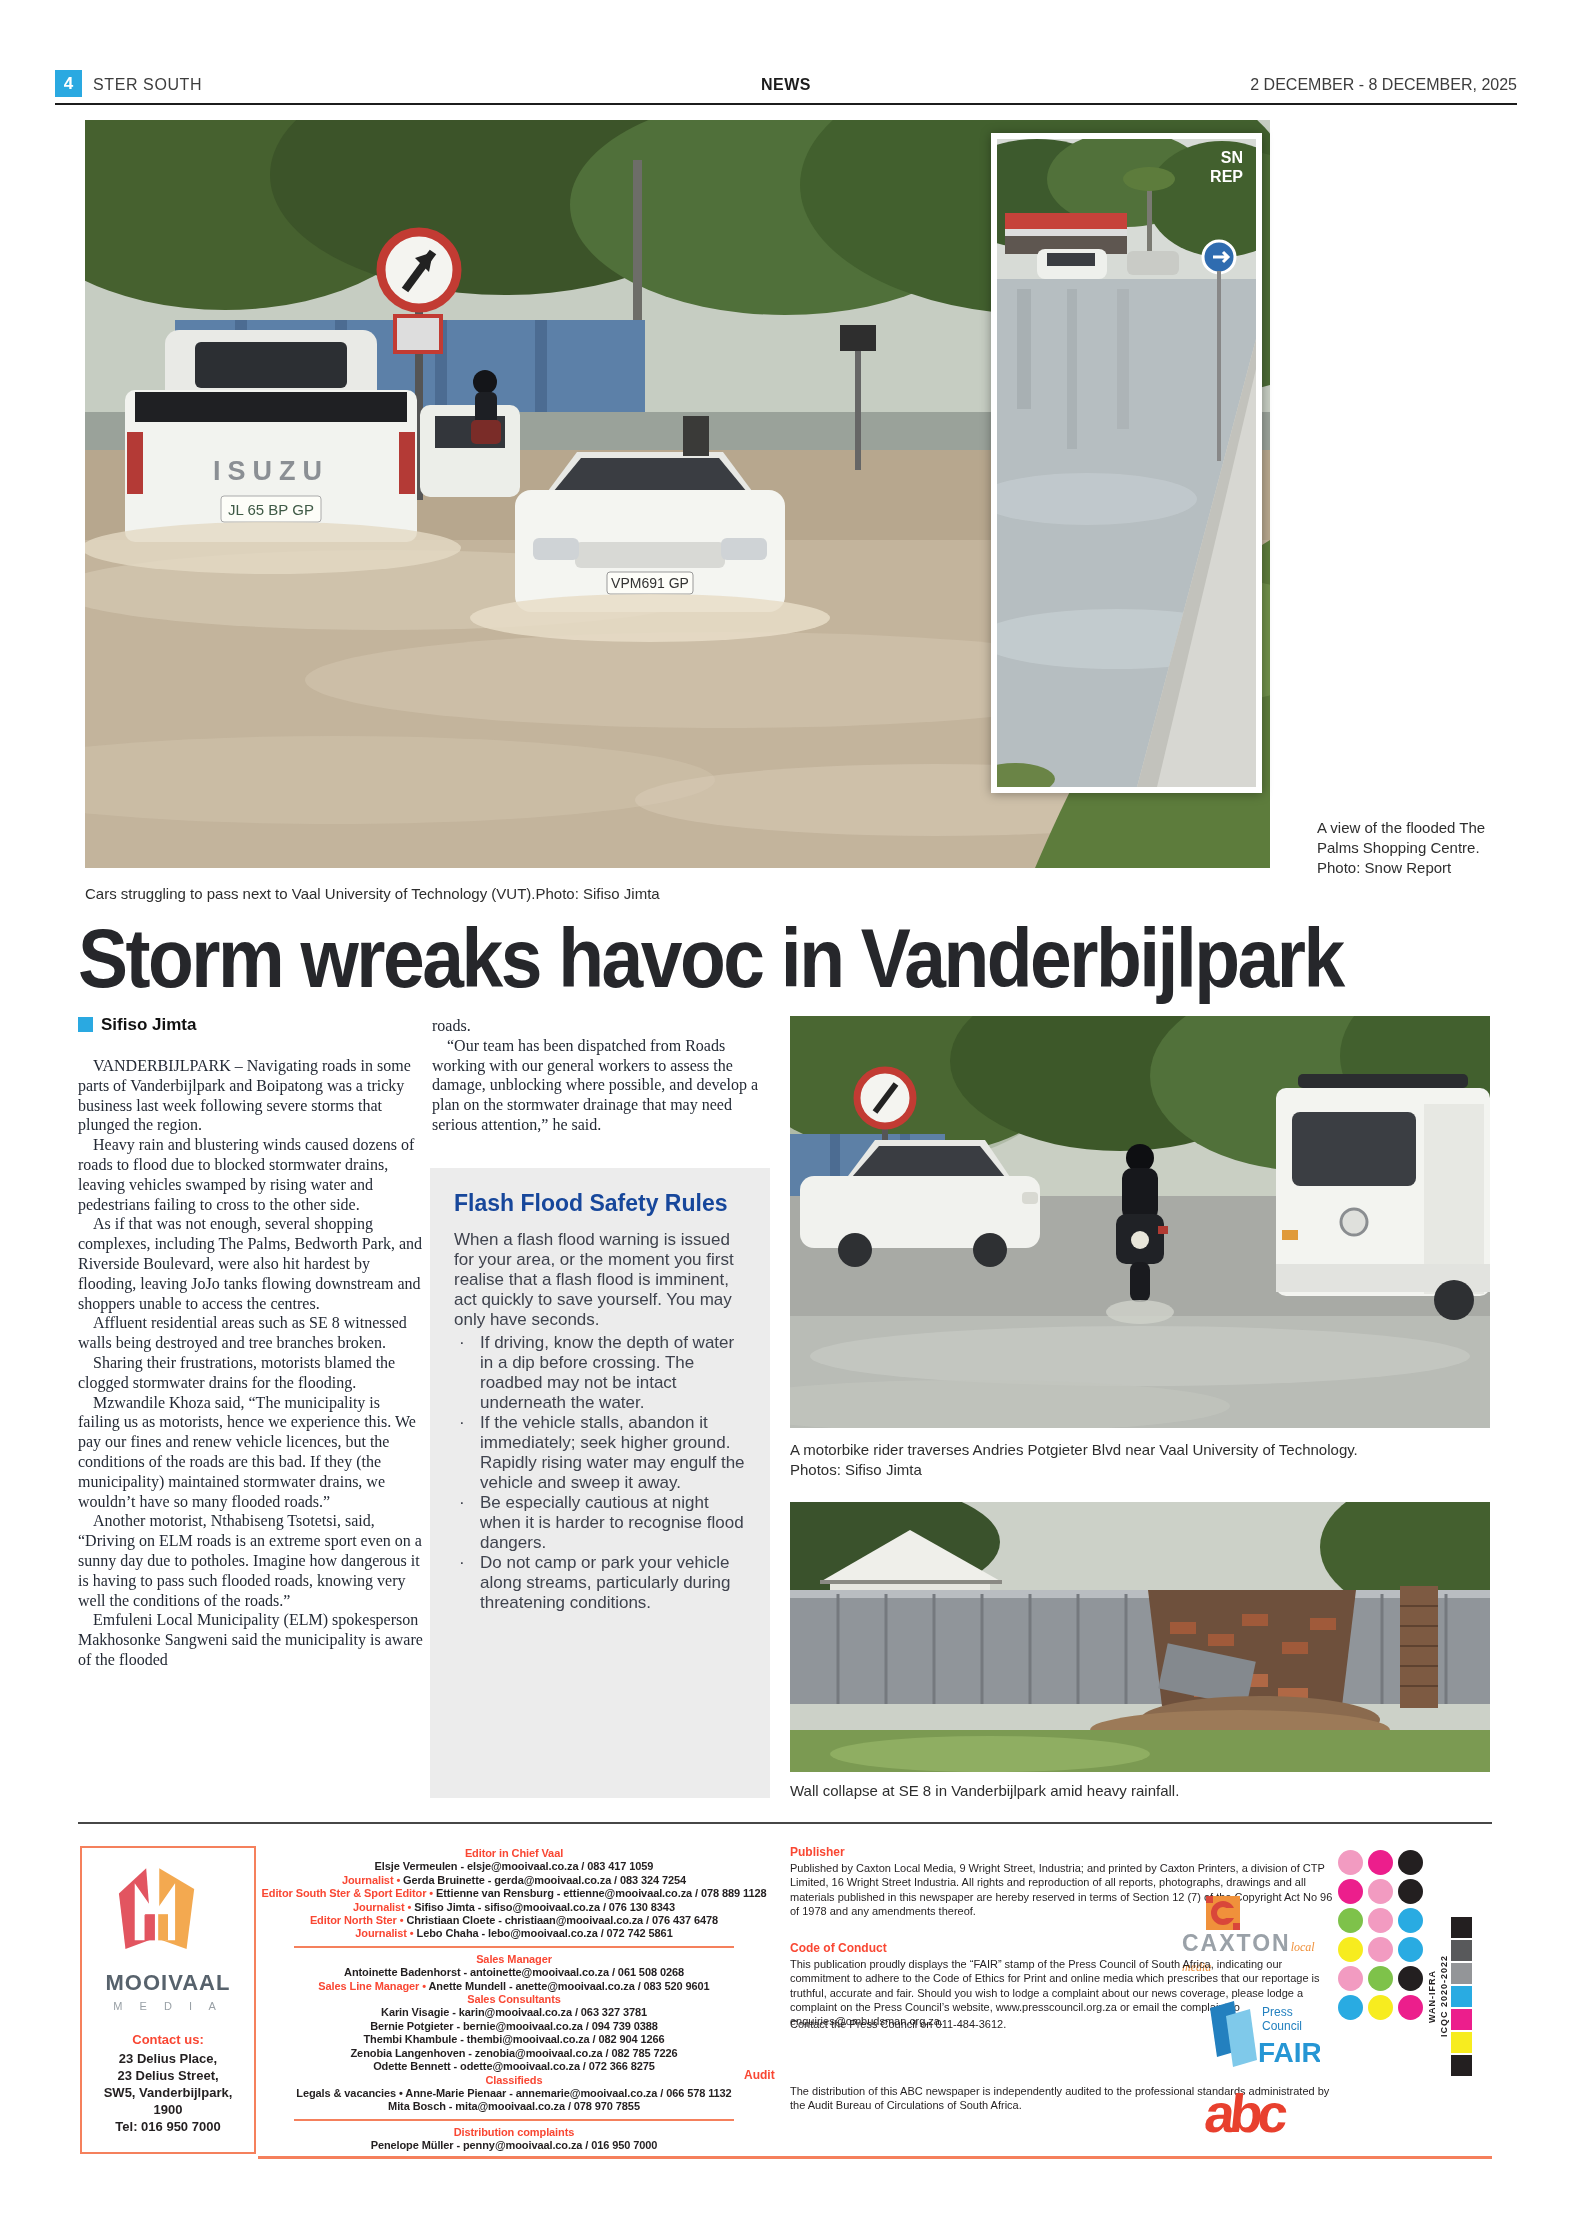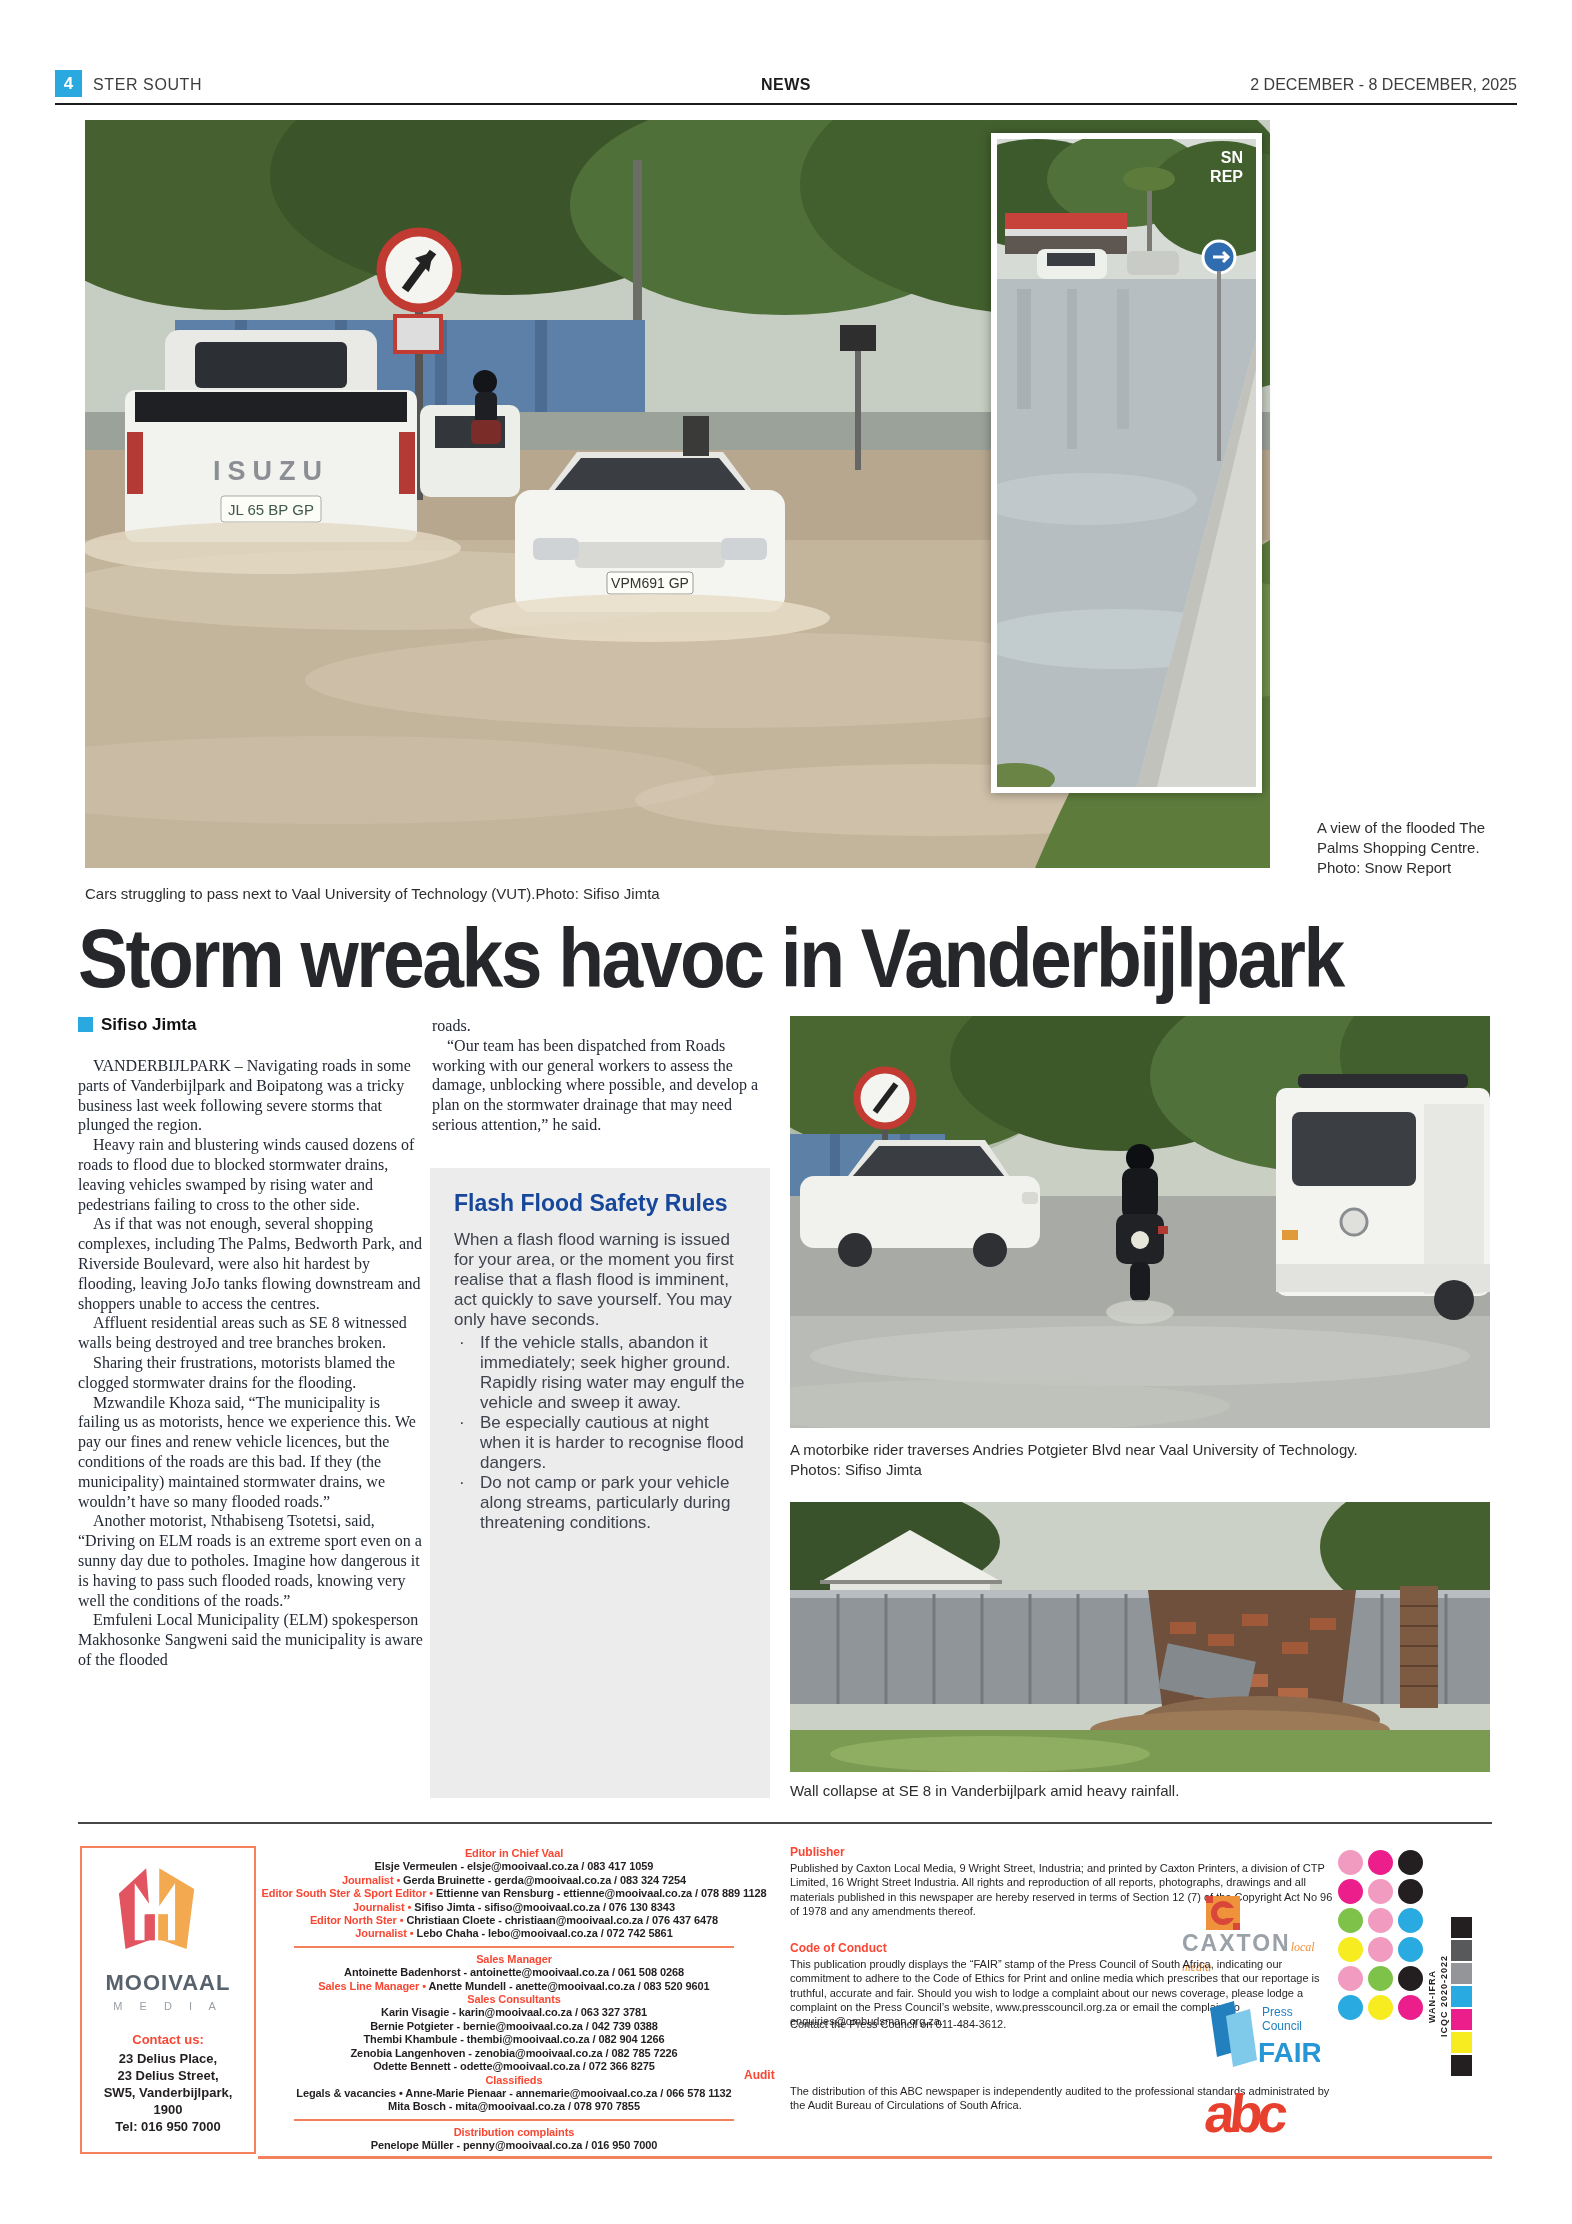--- a/index.html
+++ b/index.html
@@ -181,20 +181,21 @@
     </div>
   <div id="col2" class="abs body" style="left:432px;top:1016px;width:338px;font-family:Liberation Serif, serif;">
       <p class="noindent">roads.</p>
       <p>“Our team has been dispatched from Roads working with our general workers to assess the damage, unblocking where possible, and develop a plan on the stormwater drainage that may need serious attention,” he said.</p>
     </div>
 
   <div class="abs flash" style="left:430px;top:1168px;width:340px;min-height:630px;">
     <h2>Flash Flood Safety Rules</h2>
     <p class="fb-intro">When a flash flood warning is issued for your area, or the moment you first realise that a flash flood is imminent, act quickly to save yourself. You may only have seconds.</p>
     <ul id="flash-list">
+        <li>If driving, know the depth of water in a dip before crossing. The roadbed may not be intact underneath the water.</li>
         <li>If the vehicle stalls, abandon it immediately; seek higher ground. Rapidly rising water may engulf the vehicle and sweep it away.</li>
         <li>Be especially cautious at night when it is harder to recognise flood dangers.</li>
         <li>Do not camp or park your vehicle along streams, particularly during threatening conditions.</li>
       </ul>
   </div>
 
   <div class="abs photo" style="left:790px;top:1016px;width:700px;height:412px;">
     <svg viewBox="0 0 700 412" preserveAspectRatio="none">
       <rect width="700" height="412" fill="#c9cfc3"></rect>
       <ellipse cx="100" cy="60" rx="170" ry="90" fill="#49663331"></ellipse>
@@ -334,21 +335,21 @@
         <div class="m-line"><span class="red">Editor North Ster • </span><span>Christiaan Cloete - christiaan@mooivaal.co.za / 076 437 6478</span></div>
         <div class="m-line"><span class="red">Journalist • </span><span>Lebo Chaha - lebo@mooivaal.co.za / 072 742 5861</span></div>
       </div>
       <div class="orule"></div>
       <div>
         <div class="m-line"><span class="red">Sales Manager</span></div>
         <div class="m-line"><span>Antoinette Badenhorst - antoinette@mooivaal.co.za / 061 508 0268</span></div>
         <div class="m-line"><span class="red">Sales Line Manager • </span><span>Anette Mundell - anette@mooivaal.co.za / 083 520 9601</span></div>
         <div class="m-line"><span class="red">Sales Consultants</span></div>
         <div class="m-line"><span>Karin Visagie - karin@mooivaal.co.za / 063 327 3781</span></div>
-        <div class="m-line"><span>Bernie Potgieter - bernie@mooivaal.co.za / 042 739 0388</span></div>
+        <div class="m-line"><span>Bernie Potgieter - bernie@mooivaal.co.za / 094 739 0388</span></div>
         <div class="m-line"><span>Thembi Khambule - thembi@mooivaal.co.za / 082 904 1266</span></div>
         <div class="m-line"><span>Zenobia Langenhoven - zenobia@mooivaal.co.za / 082 785 7226</span></div>
         <div class="m-line"><span>Odette Bennett - odette@mooivaal.co.za / 072 366 8275</span></div>
         <div class="m-line"><span class="red">Classifieds</span></div>
         <div class="m-line"><span>Legals &amp; vacancies • Anne-Marie Pienaar - annemarie@mooivaal.co.za / 066 578 1132</span></div>
         <div class="m-line"><span>Mita Bosch - mita@mooivaal.co.za / 078 970 7855</span></div>
       </div>
       <div class="orule"></div>
       <div>
         <div class="m-line"><span class="red">Distribution complaints</span></div>

